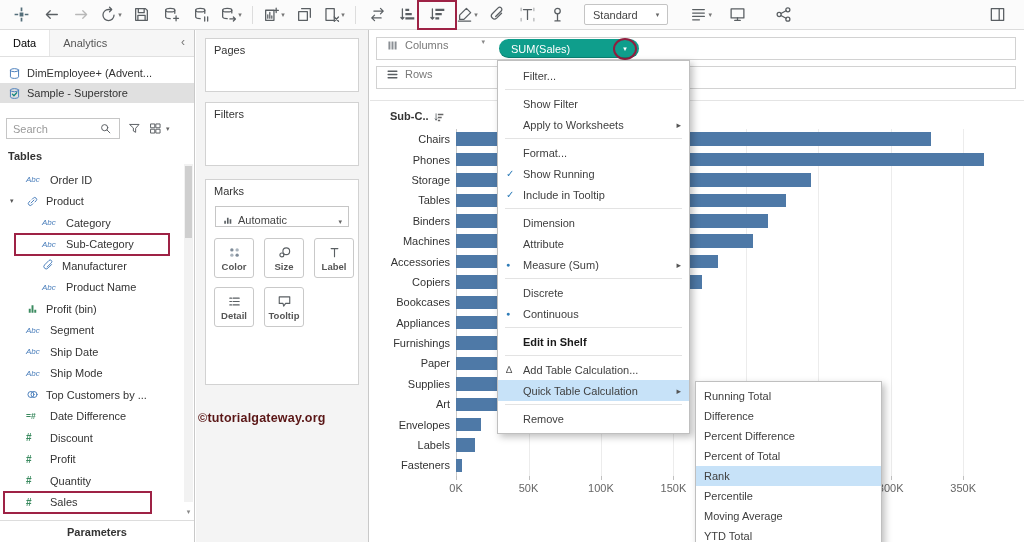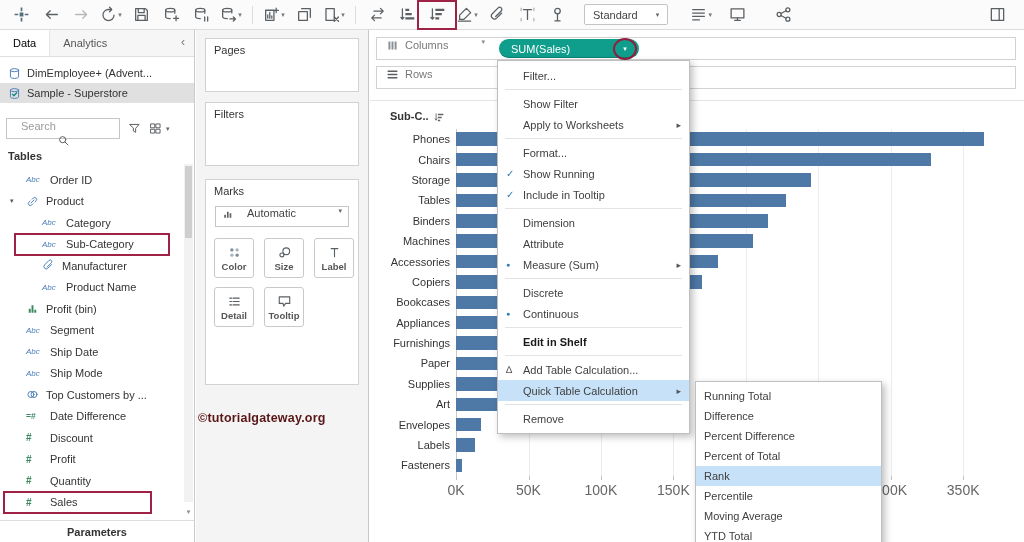--- a/index.html
+++ b/index.html
@@ -38,21 +38,21 @@
   .side-tab { padding:7px 13px 0; color:#555; }
   .side-tab.active { background:#fff; color:#000; border-right:1px solid #e6e6e6; }
   .collapse { margin-left:auto; padding:5px 9px 0; color:#777; font-size:12px; }
   .ds-list { padding-top:6px; }
   .ds-item { height:20px; display:flex; align-items:center; gap:6px; padding:0 4px 0 8px;
              white-space:nowrap; overflow:hidden; }
   .ds-item .icn { width:13px; height:13px; stroke:#4a7ebb; }
   .ds-item.selected { background:var(--sel); }
   .search-row { display:flex; align-items:center; gap:8px; margin:15px 6px 0; }
   .search-box { width:114px; height:21px; border:1px solid #c6c6c6; display:flex;
-                align-items:center; padding:0 4px; background:#fff;flex-direction:column; }
+                align-items:center; padding:0 4px; background:#fff; }
   .search-box input { border:0; outline:0; width:88px; font:inherit; font-size:11px; color:#333; }
   .search-box input::placeholder { color:#9a9a9a; }
   .search-box .icn, .search-row .icn { width:13px; height:13px; }
   .search-row .caret { font-size:7px; color:#666; margin-left:-4px; }
   .tables-header { font-weight:700; padding:11px 8px 5px; }
   .fields { position:relative; padding-top:2px; }
   .field-row { position:relative; height:21.5px; display:flex; align-items:center; gap:7px;
                padding-left:26px; padding-right:22px; }
   .field-row.child { padding-left:42px; }
   .field-row .exp { position:absolute; left:10px; font-size:7px; color:#555; }
@@ -71,21 +71,21 @@
   .params-header { position:absolute; left:0; right:0; bottom:0; height:22px; padding:5px 8px;
                    font-weight:700; border-top:1px solid #ddd; background:#fff; z-index:5;text-align:center; }
 
   
   .cards-col { position:absolute; top:30px; bottom:0; left:196px; width:173px; background:#f4f4f4;
                border-right:1px solid #c9c9c9; padding:8px 9px; }
   .card { background:#fff; border:1px solid #d2d2d2; padding:5px 8px; color:#333; }
   .card.pages { height:54px; margin-bottom:10px; }
   .card.filters { height:64px; margin-bottom:13px; }
   .card.marks { height:206px; }
-  .mark-type { display:flex; align-items:flex-start; gap:13px; border:1px solid #c6c6c6; height:21px;
+  .mark-type { display:flex; align-items:flex-end; gap:4px; border:1px solid #c6c6c6; height:21px;
                margin:9px 1px 11px; padding:0 6px; color:#444; background:#fff; }
   .mark-type .icn { width:12px; height:12px; }
   .mark-type .caret { margin-left:auto; font-size:7px; color:#666; }
   .mark-btns { display:grid; grid-template-columns:repeat(3,40px); gap:9px 10px;font-weight:bold; }
   .mark-btn { width:40px; height:40px; border:1px solid #c9c9c9; border-radius:3px; display:flex;
               flex-direction:column; align-items:center; justify-content:center; gap:1px;
               color:#555; font-size:9.5px; background:#fff; }
   .mark-btn .icn { width:15px; height:15px; }
 
   
@@ -109,21 +109,21 @@
                 color:#333; font-weight:700; }
   .row-header .icn { width:11px; height:11px; }
   .gridline { position:absolute; top:28px; width:1px; height:347px; background:#ececec; }
   .gridline.zero { background:#c9c9c9; }
   .chart-rows { position:absolute; top:28px; left:0; right:0; }
   .chart-row { height:20.4px; display:flex; align-items:center; }
   .cat { width:86px; padding-right:6px; text-align:right; color:#333; flex:none;
          white-space:nowrap; }
   .bar { height:13.5px; background:var(--bar); }
   .x-tick { position:absolute; top:375px; width:1px; height:4px; background:#c0c0c0; }
-  .x-lab { position:absolute; top:381px; transform:translateX(-50%); color:#666; font-size:14px; }
+  .x-lab { position:absolute; top:381px; transform:translateX(-50%); color:#666; font-size:11px; }
 
   
   .ctx-menu { position:absolute; left:497px; top:60px; width:193px; background:#fff;
               border:1px solid #bfbfbf; box-shadow:3px 3px 7px rgba(0,0,0,.25); padding:4px 0;
               z-index:60; }
   .mi { height:21px; display:flex; align-items:center; padding:0 8px; color:#404040; }
   .mi .pre { width:17px; flex:none; }
   .mi .pre.c { color:#2e7cb8; font-size:10px; }
   .mi .pre.r { color:#2e7cb8; font-size:7px; }
   .mi .pre.d { color:#555; font-size:10px; }
@@ -512,27 +512,27 @@
           <div class="gridline zero" data-name="gridline" style="left:86.0px"></div>
           <div class="gridline" data-name="gridline" style="left:158.5px"></div>
           <div class="gridline" data-name="gridline" style="left:230.9px"></div>
           <div class="gridline" data-name="gridline" style="left:303.4px"></div>
           <div class="gridline" data-name="gridline" style="left:375.8px"></div>
           <div class="gridline" data-name="gridline" style="left:448.3px"></div>
           <div class="gridline" data-name="gridline" style="left:520.7px"></div>
           <div class="gridline" data-name="gridline" style="left:593.2px"></div>
         </div>
       <div class="chart-rows" data-name="chart-rows">
+          <div class="chart-row" data-name="chart-row-chairs">
+            <span class="cat" data-name="category-label">Chairs</span>
+            <span class="bar" data-name="bar-chairs" style="width:475.3px"></span>
+          </div>
           <div class="chart-row" data-name="chart-row-phones">
             <span class="cat" data-name="category-label">Phones</span>
             <span class="bar" data-name="bar-phones" style="width:527.5px"></span>
-          </div>
-          <div class="chart-row" data-name="chart-row-chairs">
-            <span class="cat" data-name="category-label">Chairs</span>
-            <span class="bar" data-name="bar-chairs" style="width:475.3px"></span>
           </div>
           <div class="chart-row" data-name="chart-row-storage">
             <span class="cat" data-name="category-label">Storage</span>
             <span class="bar" data-name="bar-storage" style="width:355.0px"></span>
           </div>
           <div class="chart-row" data-name="chart-row-tables">
             <span class="cat" data-name="category-label">Tables</span>
             <span class="bar" data-name="bar-tables" style="width:330.4px"></span>
           </div>
           <div class="chart-row" data-name="chart-row-binders">

